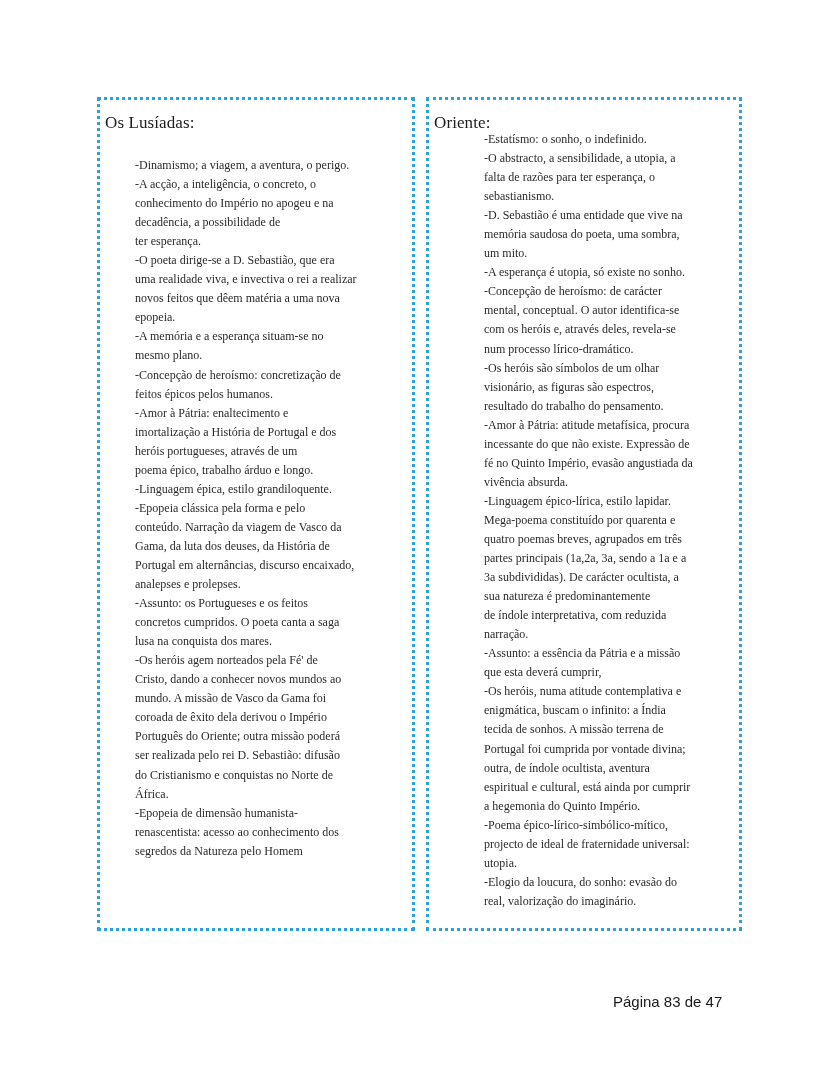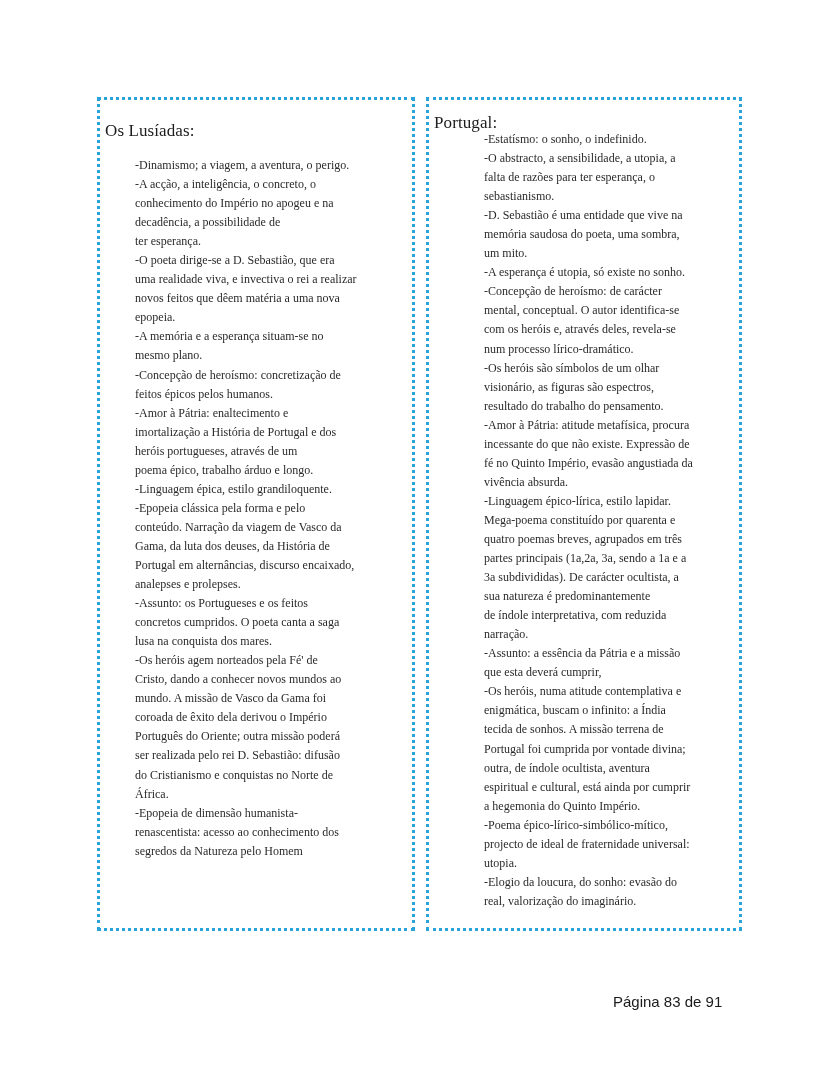--- a/index.html
+++ b/index.html
@@ -31,21 +31,21 @@
       width: 316px;
       height: 834px;
     }
     .box-title {
       position: absolute;
       left: 5px;
       font-size: 17px;
       color: #1d1d1d;
       letter-spacing: 0.1px;
     }
-    #box-left .box-title { top: 13px; margin-top: 8px; }
+    #box-left .box-title { top: 13px; }
     #box-right .box-title { top: 13px; }
     .box-body {
       position: absolute;
       font-size: 12px;
       line-height: 19.05px;
       color: #2a2a2a;
       white-space: pre-line;
     }
     #box-left .box-body {
       left: 35px;
@@ -69,17 +69,17 @@
   </style>
 </head>
 <body>
 
 <div class="box" id="box-left" style="border-color: rgb(42, 163, 216);">
   <div class="box-title">Os Lusíadas:</div>
   <div class="box-body" id="left-body"><span class="line">-Dinamismo; a viagem, a aventura, o perigo.</span><span class="line">-A acção, a inteligência, o concreto, o</span><span class="line">conhecimento do Império no apogeu e na</span><span class="line">decadência, a possibilidade de</span><span class="line">ter esperança.</span><span class="line">-O poeta dirige-se a D. Sebastião, que era</span><span class="line">uma realidade viva, e invectiva o rei a realizar</span><span class="line">novos feitos que dêem matéria a uma nova</span><span class="line">epopeia.</span><span class="line">-A memória e a esperança situam-se no</span><span class="line">mesmo plano.</span><span class="line">-Concepção de heroísmo: concretização de</span><span class="line">feitos épicos pelos humanos.</span><span class="line">-Amor à Pátria: enaltecimento e</span><span class="line">imortalização a História de Portugal e dos</span><span class="line">heróis portugueses, através de um</span><span class="line">poema épico, trabalho árduo e longo.</span><span class="line">-Linguagem épica, estilo grandiloquente.</span><span class="line">-Epopeia clássica pela forma e pelo</span><span class="line">conteúdo. Narração da viagem de Vasco da</span><span class="line">Gama, da luta dos deuses, da História de</span><span class="line">Portugal em alternâncias, discurso encaixado,</span><span class="line">analepses e prolepses.</span><span class="line">-Assunto: os Portugueses e os feitos</span><span class="line">concretos cumpridos. O poeta canta a saga</span><span class="line">lusa na conquista dos mares.</span><span class="line">-Os heróis agem norteados pela Fé' de</span><span class="line">Cristo, dando a conhecer novos mundos ao</span><span class="line">mundo. A missão de Vasco da Gama foi</span><span class="line">coroada de êxito dela derivou o Império</span><span class="line">Português do Oriente; outra missão poderá</span><span class="line">ser realizada pelo rei D. Sebastião: difusão</span><span class="line">do Cristianismo e conquistas no Norte de</span><span class="line">África.</span><span class="line">-Epopeia de dimensão humanista-</span><span class="line">renascentista: acesso ao conhecimento dos</span><span class="line">segredos da Natureza pelo Homem</span></div>
 </div>
 
 <div class="box" id="box-right" style="border-color: rgb(42, 163, 216);">
-  <div class="box-title">Portugal:</div>
+  <div class="box-title">Oriente:</div>
   <div class="box-body" id="right-body"><span class="line">-Estatísmo: o sonho, o indefinido.</span><span class="line">-O abstracto, a sensibilidade, a utopia, a</span><span class="line">falta de razões para ter esperança, o</span><span class="line">sebastianismo.</span><span class="line">-D. Sebastião é uma entidade que vive na</span><span class="line">memória saudosa do poeta, uma sombra,</span><span class="line">um mito.</span><span class="line">-A esperança é utopia, só existe no sonho.</span><span class="line">-Concepção de heroísmo: de carácter</span><span class="line">mental, conceptual. O autor identifica-se</span><span class="line">com os heróis e, através deles, revela-se</span><span class="line">num processo lírico-dramático.</span><span class="line">-Os heróis são símbolos de um olhar</span><span class="line">visionário, as figuras são espectros,</span><span class="line">resultado do trabalho do pensamento.</span><span class="line">-Amor à Pátria: atitude metafísica, procura</span><span class="line">incessante do que não existe. Expressão de</span><span class="line">fé no Quinto Império, evasão angustiada da</span><span class="line">vivência absurda.</span><span class="line">-Linguagem épico-lírica, estilo lapidar.</span><span class="line">Mega-poema constituído por quarenta e</span><span class="line">quatro poemas breves, agrupados em três</span><span class="line">partes principais (1a,2a, 3a, sendo a 1a e a</span><span class="line">3a subdivididas). De carácter ocultista, a</span><span class="line">sua natureza é predominantemente</span><span class="line">de índole interpretativa, com reduzida</span><span class="line">narração.</span><span class="line">-Assunto: a essência da Pátria e a missão</span><span class="line">que esta deverá cumprir,</span><span class="line">-Os heróis, numa atitude contemplativa e</span><span class="line">enigmática, buscam o infinito: a Índia</span><span class="line">tecida de sonhos. A missão terrena de</span><span class="line">Portugal foi cumprida por vontade divina;</span><span class="line">outra, de índole ocultista, aventura</span><span class="line">espiritual e cultural, está ainda por cumprir</span><span class="line">a hegemonia do Quinto Império.</span><span class="line">-Poema épico-lírico-simbólico-mítico,</span><span class="line">projecto de ideal de fraternidade universal:</span><span class="line">utopia.</span><span class="line">-Elogio da loucura, do sonho: evasão do</span><span class="line">real, valorização do imaginário.</span></div>
 </div>
 
-<div class="page-number">Página 83 de 91</div>
+<div class="page-number">Página 83 de 47</div>
 
 </body></html>

